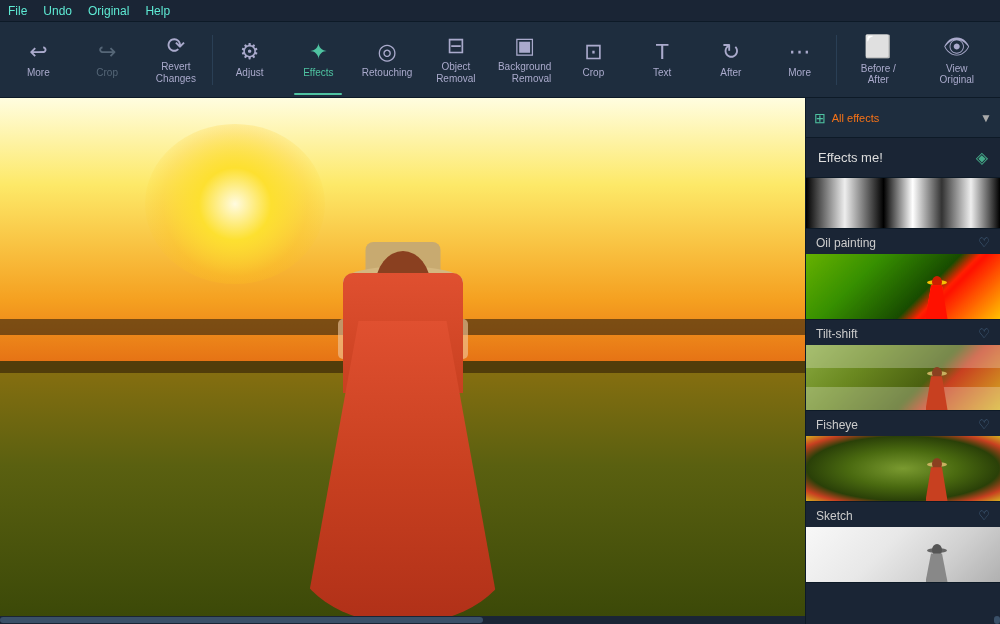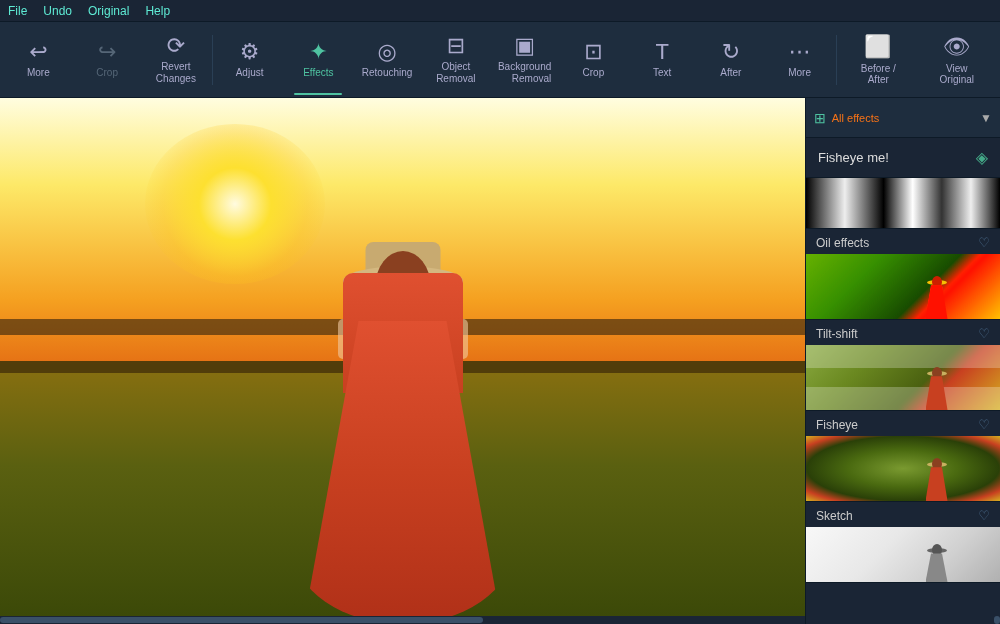--- a/index.html
+++ b/index.html
@@ -511,34 +511,34 @@
 
     <div class="panel-header">
       <div class="panel-header-left">
         <span class="grid-icon">⊞</span>
         <span class="panel-title">All effects</span>
       </div>
       <span class="dropdown-arrow">▼</span>
     </div>
 
     <div class="surprise-row">
-      <span class="surprise-label">Fisheye me!</span>
+      <span class="surprise-label">Effects me!</span>
       <span class="surprise-icon">◈</span>
     </div>
 
     <div class="effect-item">
       <div class="thumb-surprise" style="height:50px; background: linear-gradient(90deg, #000 0%, #eee 20%, #000 40%, #fff 55%, #333 70%, #eee 85%, #000 100%); display:flex; align-items:center; justify-content:center;">
       </div>
     </div>
 
     <div class="effects-list">
 
       <div class="effect-item">
         <div class="effect-header">
-          <span class="effect-name">Oil effects</span>
+          <span class="effect-name">Oil painting</span>
           <span class="heart-btn">♡</span>
         </div>
         <div class="effect-thumb">
           <div class="thumb-base thumb-oil">
             <div class="thumb-figure">
               <div class="thumb-hat"></div>
               <div class="thumb-head"></div>
               <div class="thumb-dress"></div>
             </div>
           </div>

